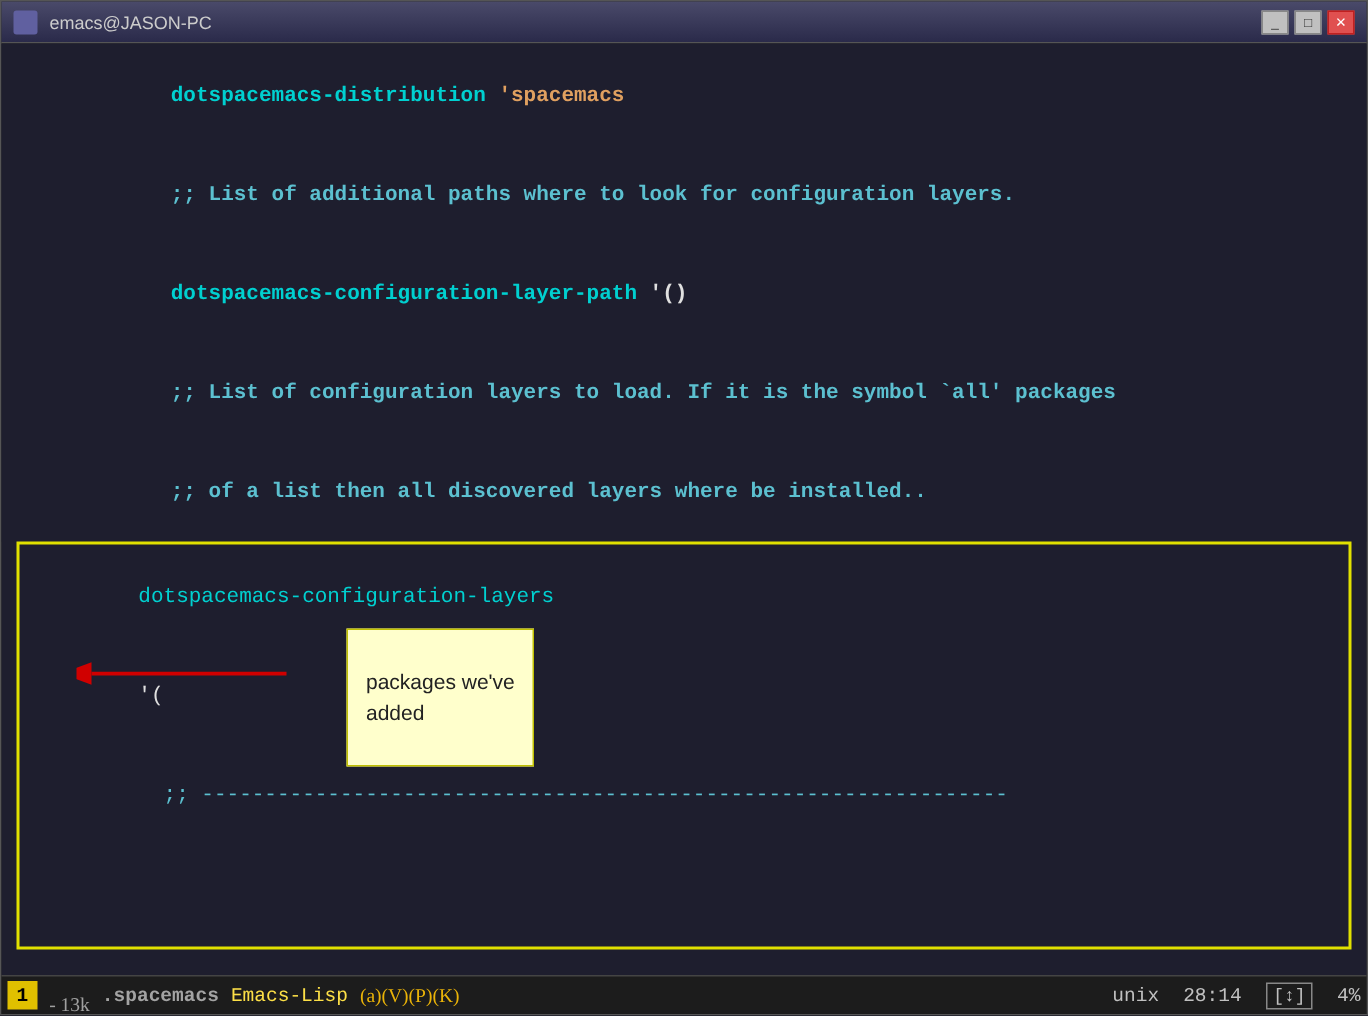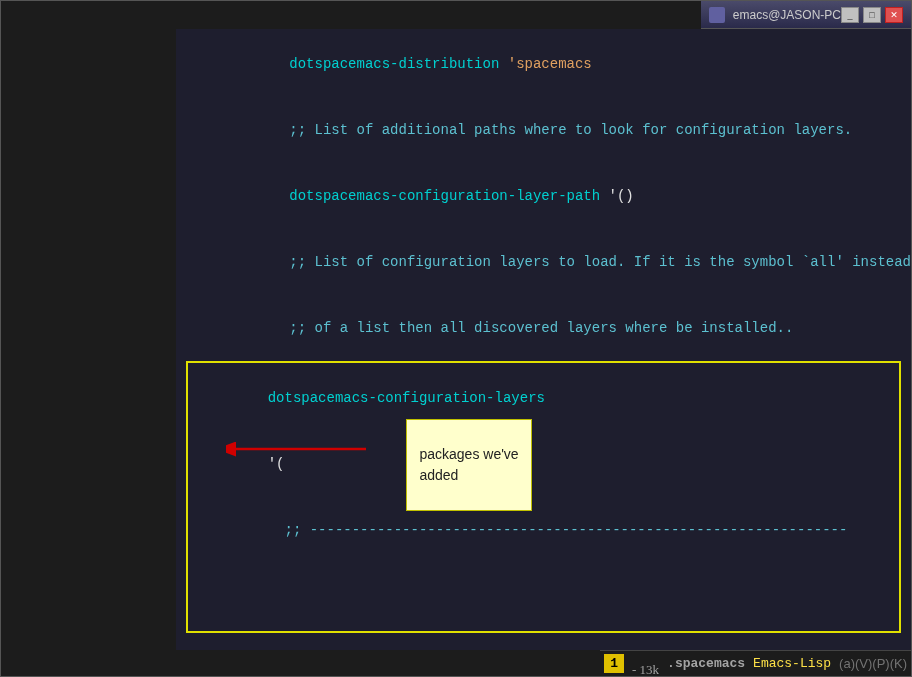--- a/index.html
+++ b/index.html
@@ -13,21 +13,20 @@
     }
 
     
     .window-chrome {
       width: 912px;
       height: 677px;
       background: #1c1c1c;
       border: 1px solid #555;
       display: flex;
       flex-direction: column;
-      align-items: flex-end;
     }
 
     .title-bar {
       background: linear-gradient(to bottom, #4a4a6a, #2a2a4a);
       height: 28px;
       display: flex;
       align-items: center;
       padding: 0 8px;
       border-bottom: 1px solid #555;
       flex-shrink: 0;
@@ -79,20 +78,21 @@
       position: relative;
       display: flex;
       flex-direction: column;
     }
 
     
     .code-above {
       background: #1e1e2e;
       padding: 2px 0 0 12px;
       flex-shrink: 0;
+      font-weight: bold;
     }
 
     .code-line {
       line-height: 22px;
       white-space: pre;
       color: #c0c0c0;
     }
 
     .kw-cyan { color: #00d0d0; }
     .kw-white { color: #e0e0e0; }
@@ -143,23 +143,23 @@
       font-family: 'Courier New', monospace;
     }
 
     .status-mode {
       color: #fde047;
       font-size: 13px;
       font-family: Liberation Mono, monospace;
     }
 
     .status-encoding {
-      color: #737373;
-      font-size: 13px;
-      font-family: Liberation Sans, sans-serif;
+      color: #eab308;
+      font-size: 13px;
+      font-family: Liberation Serif, serif;
     }
 
     .status-right {
       margin-left: auto;
       display: flex;
       align-items: center;
       gap: 16px;
       color: #c0c0c0;
       font-size: 13px;
       font-family: 'Courier New', monospace;
@@ -220,21 +220,21 @@
       <div class="code-line">
         <span class="kw-cyan">    dotspacemacs-distribution </span><span class="string">'spacemacs</span>
       </div>
       <div class="code-line">
         <span class="comment">    ;; List of additional paths where to look for configuration layers.</span>
       </div>
       <div class="code-line">
         <span class="kw-cyan">    dotspacemacs-configuration-layer-path </span><span class="kw-white">'()</span>
       </div>
       <div class="code-line">
-        <span class="comment">    ;; List of configuration layers to load. If it is the symbol `all' instead</span>
+        <span class="comment">    ;; List of configuration layers to load. If it is the symbol `all' packages</span>
       </div>
       <div class="code-line">
         <span class="comment">    ;; of a list then all discovered layers where be installed..</span>
       </div>
     </div>
 
     <div class="highlight-box">
 
       <div class="code-line">
         <span class="kw-cyan">dotspacemacs-configuration-layers</span>
@@ -268,15 +268,21 @@
     </div>
 
   </div>
 
   <div class="status-bar">
     <span class="status-num">1</span>
     <span class="status-fileinfo">- 13k</span>
     <span class="status-filename">.spacemacs</span>
     <span class="status-mode">Emacs-Lisp</span>
     <span class="status-encoding">(a)(V)(P)(K)</span>
+    <div class="status-right">
+      <span>unix</span>
+      <span>28:14</span>
+      <span class="status-bracket">[↕]</span>
+      <span>4%</span>
+    </div>
   </div>
 
 </div>
 
 </body></html>

